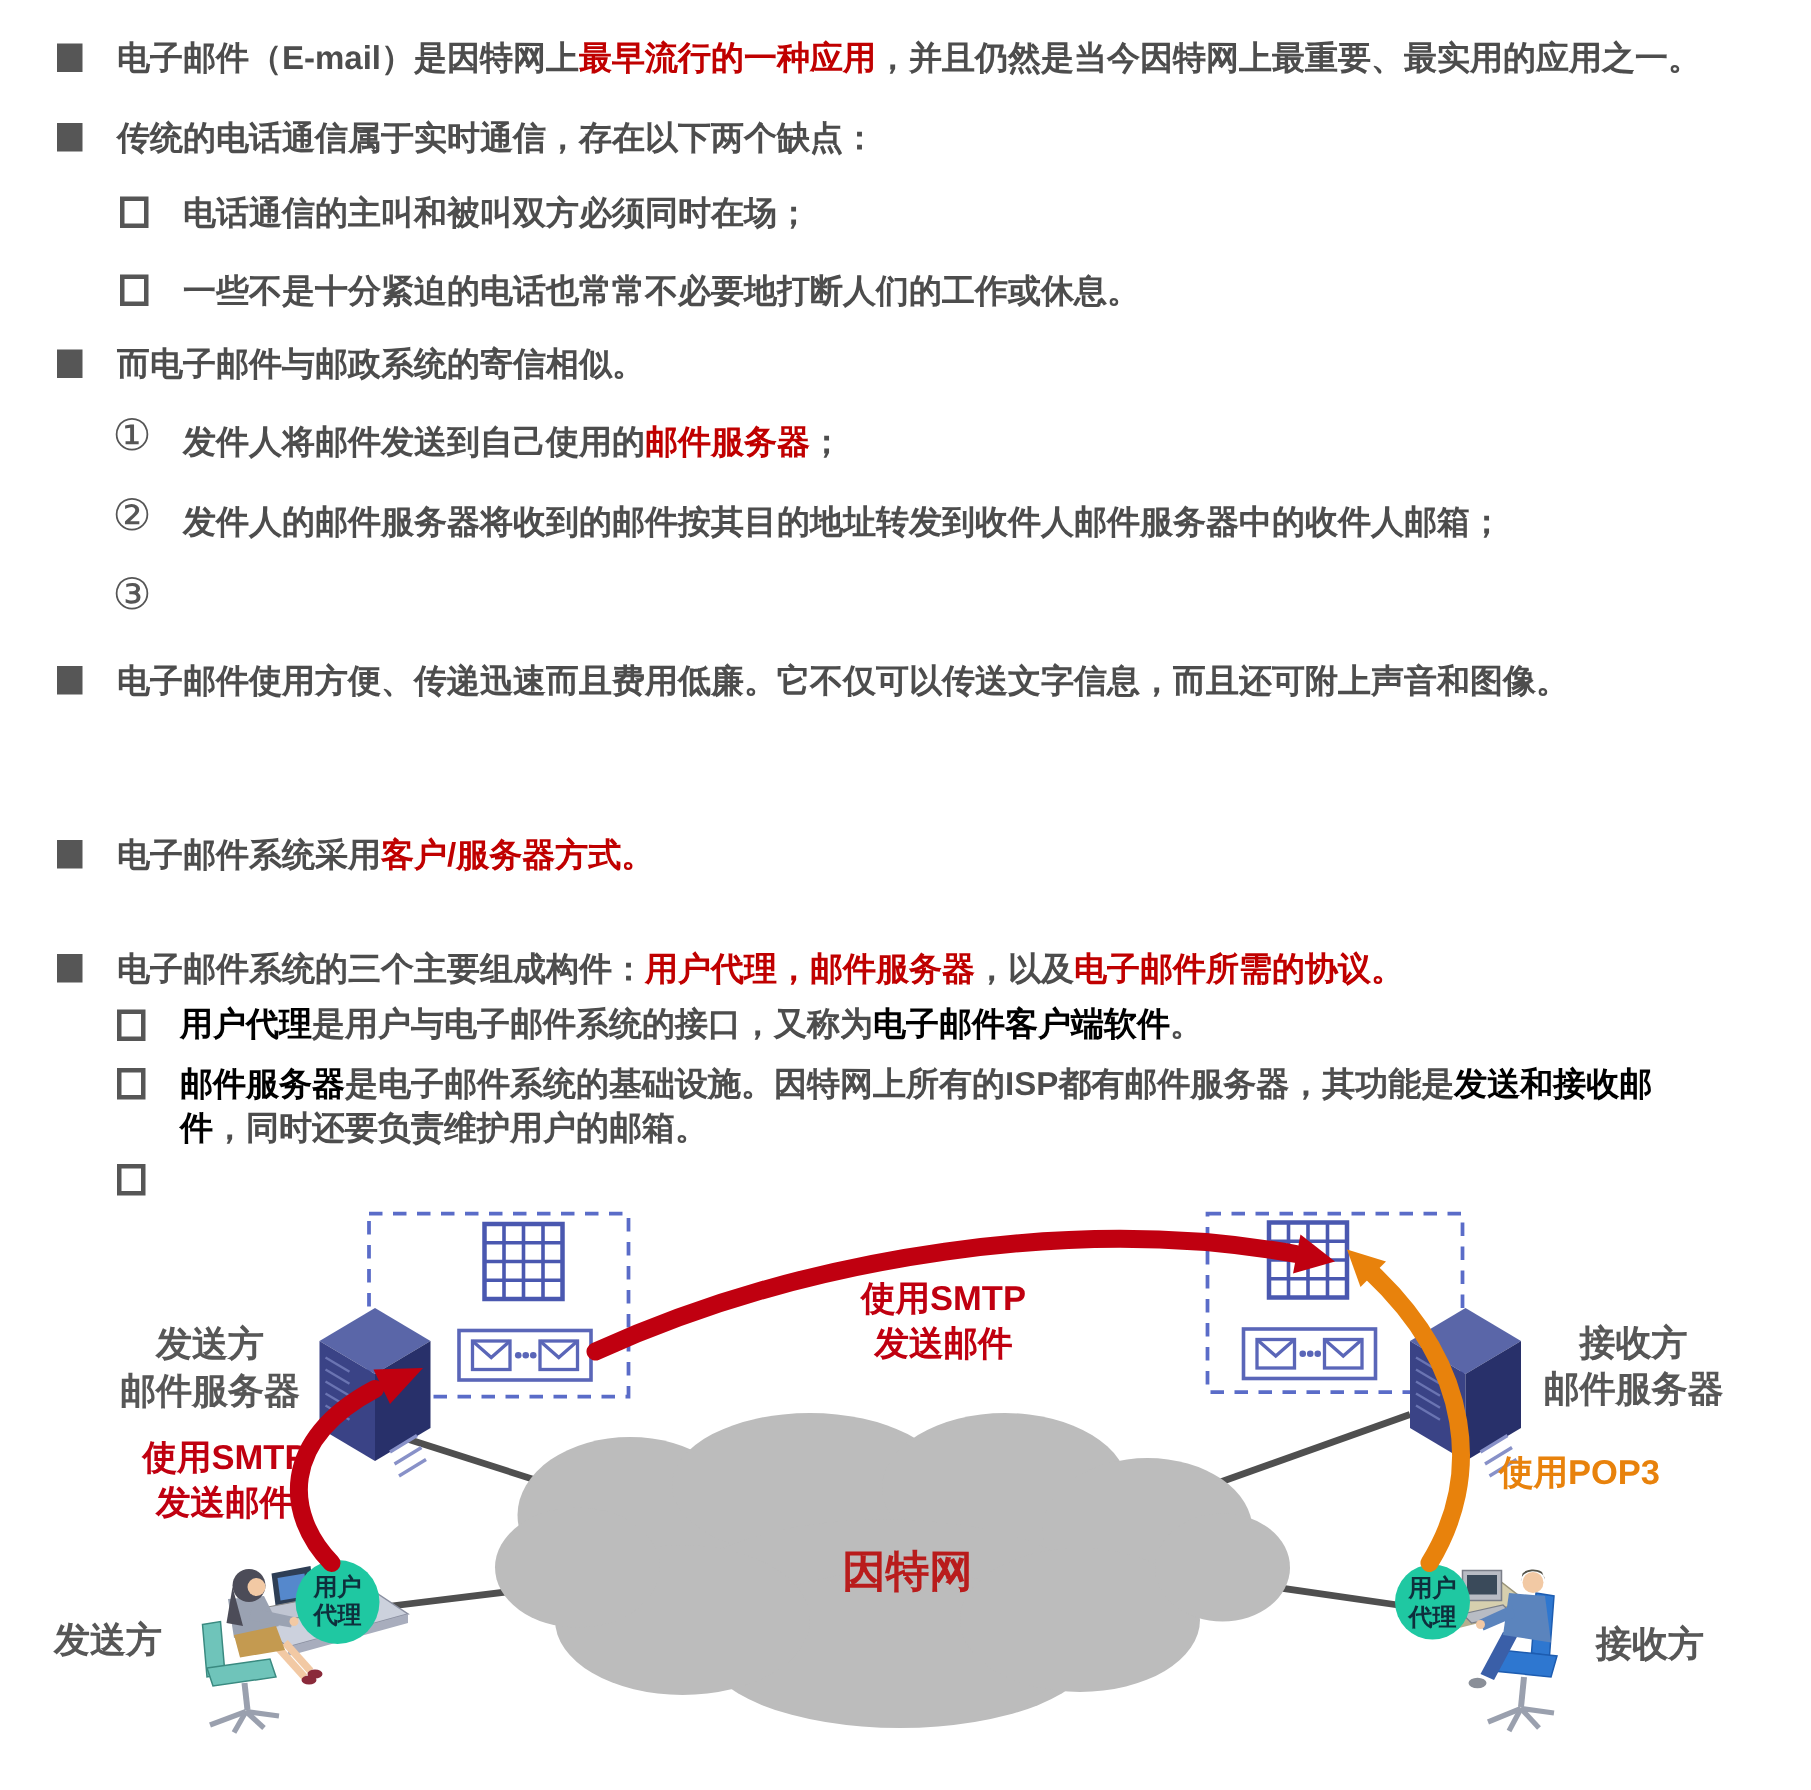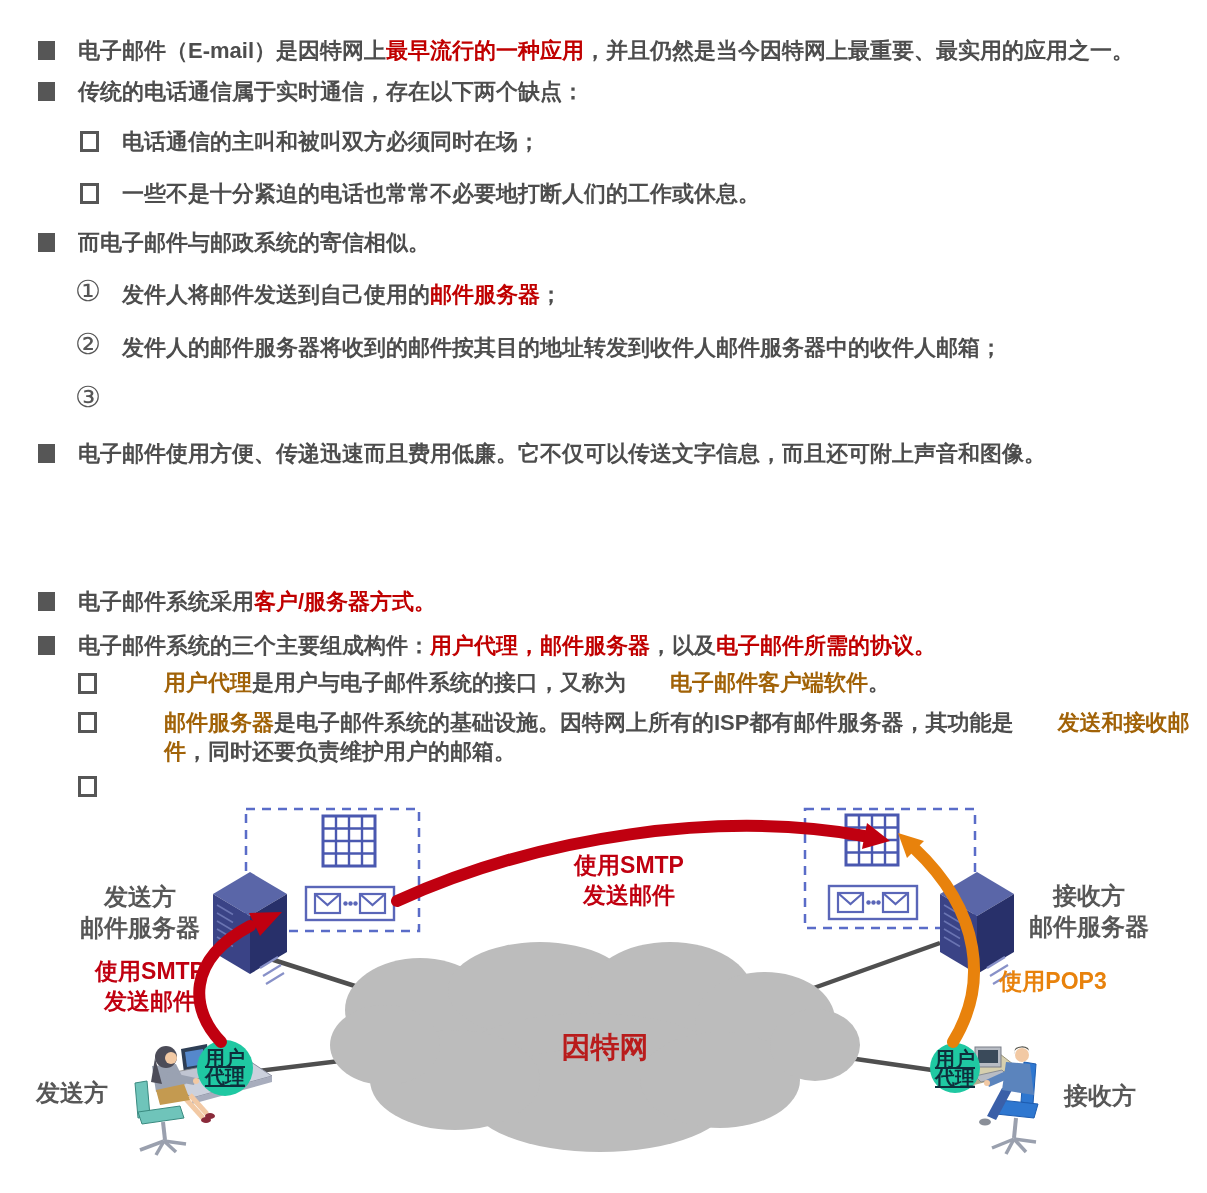--- a/index.html
+++ b/index.html
@@ -8,38 +8,38 @@
   .stage{position:absolute;left:0;top:0;width:1207px;height:1193px;}
   
   .row{position:absolute;font-size:22px;font-weight:700;color:#4d4d4d;
        line-height:30px;width:1092px;letter-spacing:0;}
   .l1{left:38px;padding-left:40px;}
   .l2{left:80px;padding-left:42px;}
   .sq{position:absolute;left:0;top:5px;width:17px;height:19px;background:#565656;}
   .hsq{position:absolute;left:0;top:4px;width:13px;height:15px;border:3.5px solid #565656;background:#fff;}
   .cnum{position:absolute;left:-5px;top:-4px;font-size:29px;font-weight:400;color:#565656;}
   .red{color:#c00000;}
-  .em{color:#a16207;font-weight:800;margin-left:44px;}
+  .em{color:#000000;font-weight:800;}
   .lt{color:#707070;font-weight:400;}
   
   .dlabel{position:absolute;font-weight:700;text-align:center;white-space:nowrap;}
   .servlab{font-size:24px;line-height:31px;color:#575757;}
   .redlab{font-size:23px;line-height:30px;color:#c00010;}
   .orglab{font-size:23px;line-height:30px;color:#e8820c;}
   .cloudlab{font-size:29px;color:#b91c1c;}
   .partylab{font-size:24px;color:#575757;}
-  .ualab{font-size:20px;line-height:19px;color:#0e2f3c;font-weight:800;text-decoration:underline;}
+  .ualab{font-size:16px;line-height:19px;color:#0e2f3c;font-weight:800;}
   svg{position:absolute;left:0;top:0;}
 </style>
 </head>
 <body>
 
 <div class="stage">
 
-  <div class="row l1" style="top:36px">
+  <div class="row l1" style="top:24px">
     <span class="sq"></span>
     <span><span>电子邮件（E-mail）是因特网上</span><span class="red">最早流行的一种应用</span><span>，并且仍然是当今因特网上最重要、最实用的应用之一。</span></span>
   </div>
 
   <div class="row l1" style="top:77px">
     <span class="sq"></span>
     <span><span>传统的电话通信属于实时通信，存在以下两个缺点：</span></span>
   </div>
 
   <div class="row l2" style="top:127px">
@@ -70,21 +70,21 @@
   <div class="row l2" style="top:386px">
     <span class="cnum">③</span>
   </div>
 
   <div class="row l1" style="top:439px">
     <span class="sq"></span>
     <span><span>电子邮件使用方便、传递迅速而且费用低廉。它不仅可以传送文字信息，而且还可附上声音和图像。</span></span>
   </div>
 
 
-  <div class="row l1" style="top:587px">
+  <div class="row l1" style="top:555px">
     <span class="sq"></span>
     <span><span>电子邮件系统采用</span><span class="red">客户/服务器方式。</span></span>
   </div>
 
   <div class="row l1" style="top:631px">
     <span class="sq"></span>
     <span><span>电子邮件系统的三个主要组成构件：</span><span class="red">用户代理，</span><span class="red">邮件服务器</span><span>，以及</span><span class="red">电子邮件所需的协议。</span></span>
   </div>
 
   <div class="row l2" style="top:669px;left:78px;line-height:27px">

